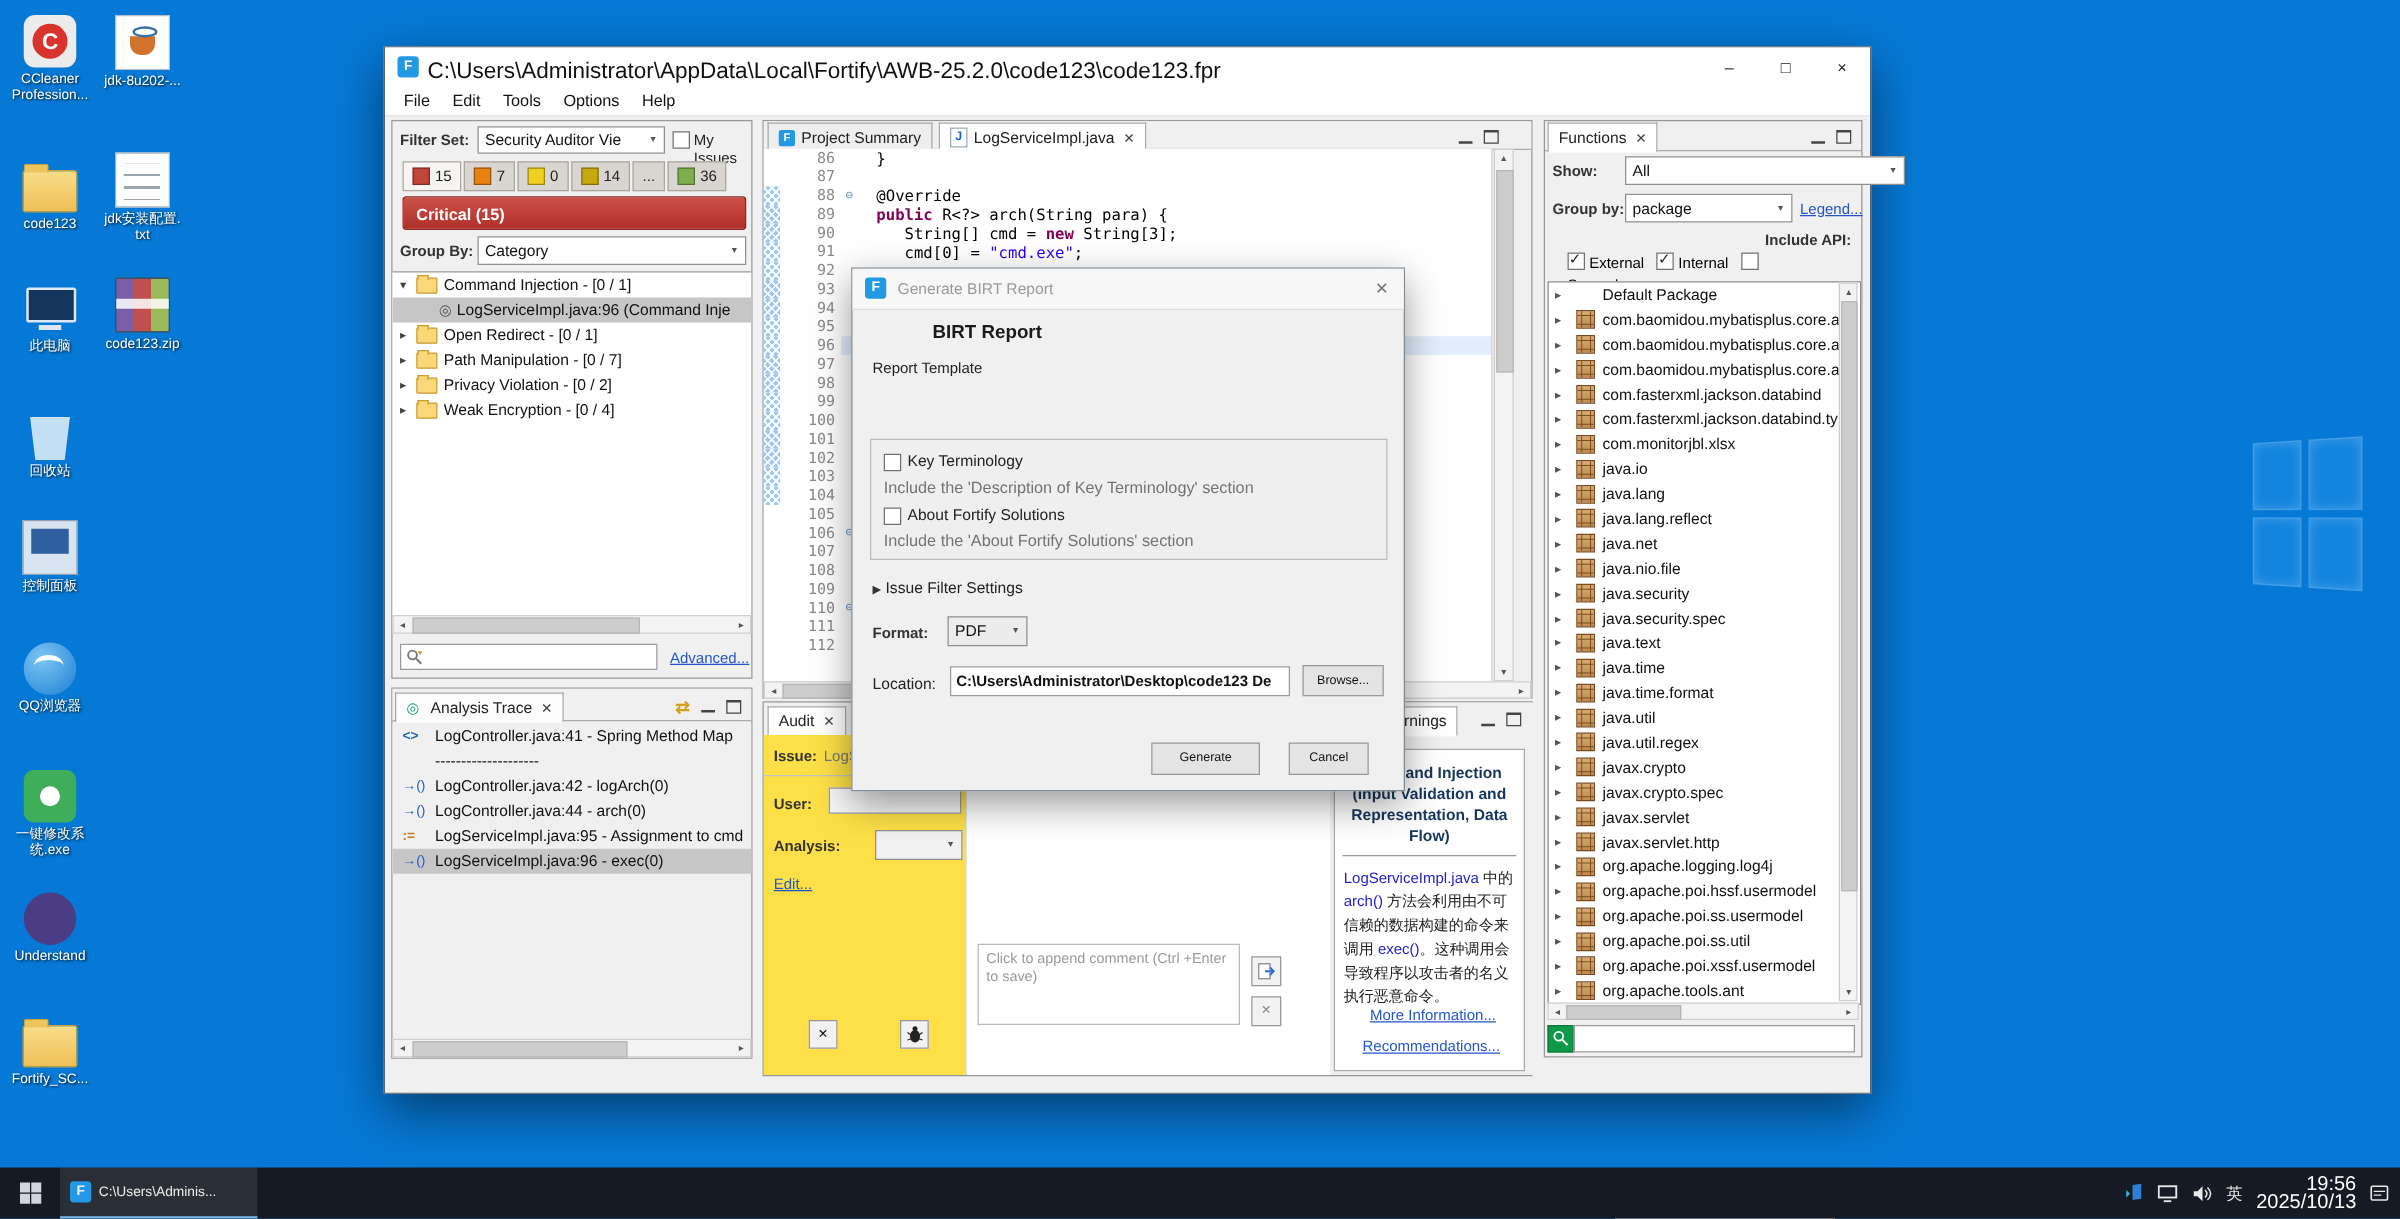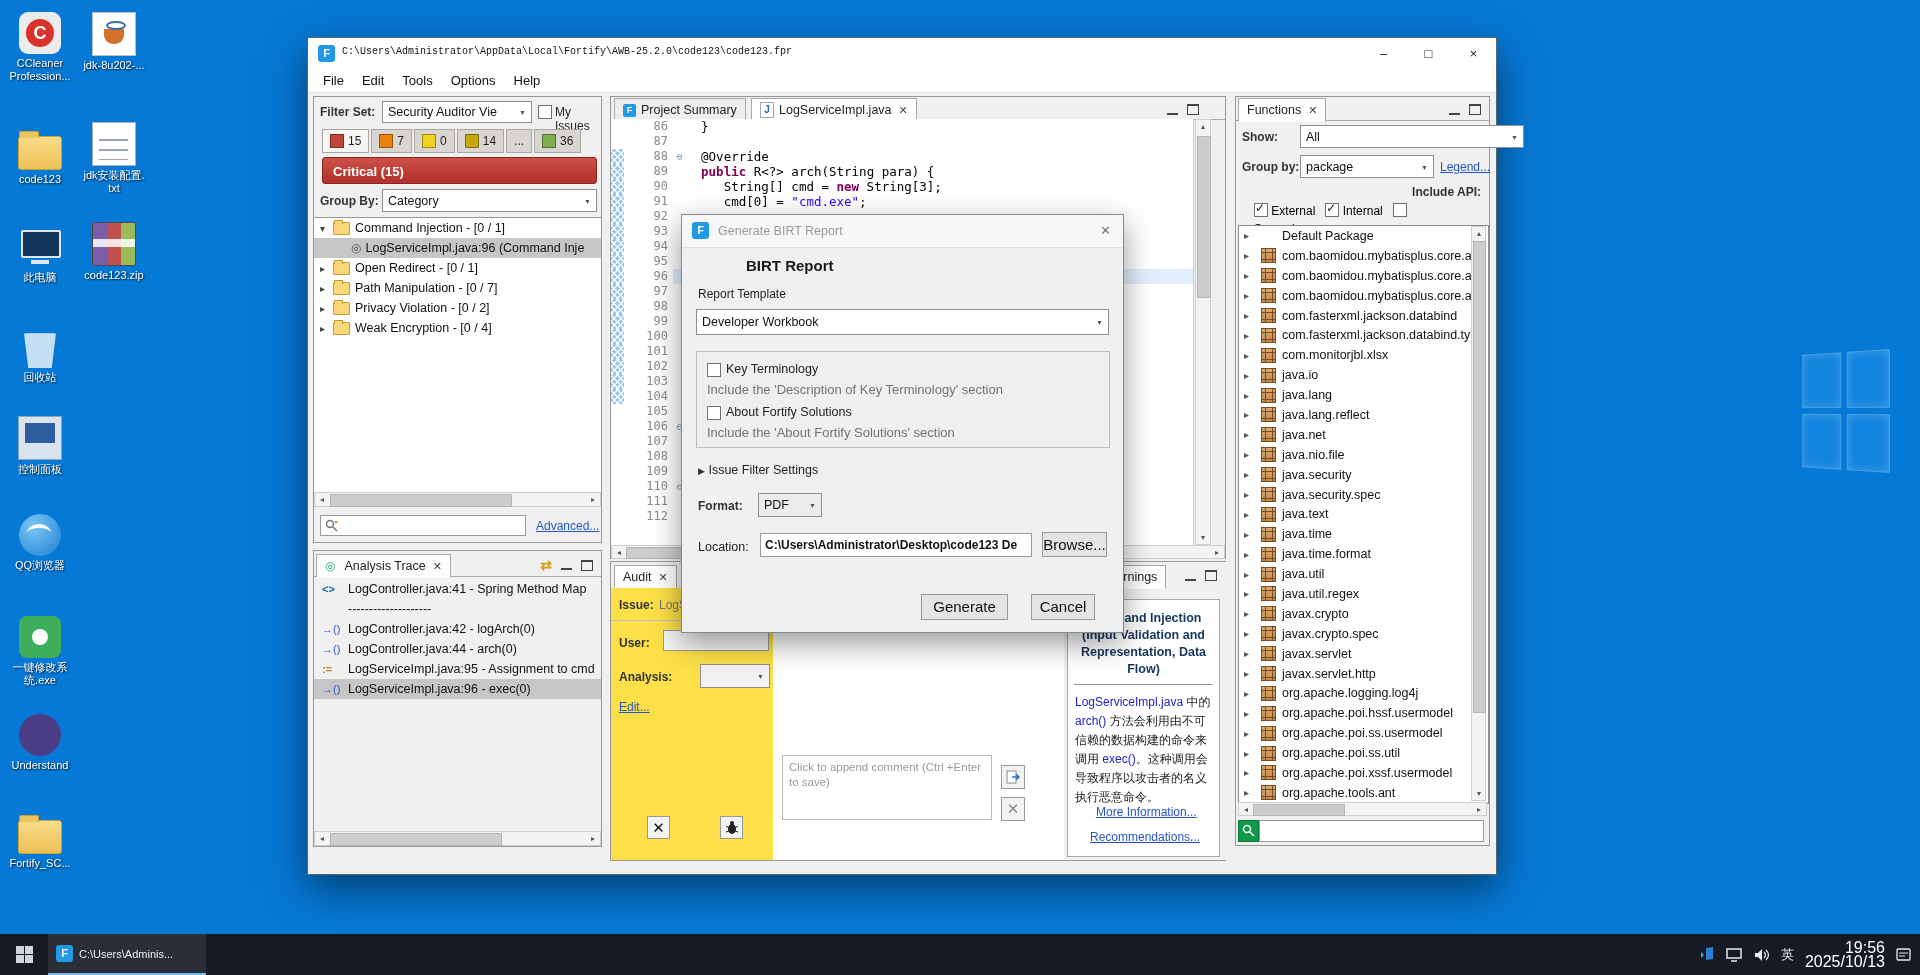--- a/index.html
+++ b/index.html
@@ -32,35 +32,35 @@
   .k-panel::after{content:"";position:absolute;left:6px;top:6px;width:30px;height:20px;background:#2f5f9e;}
   .k-qq{border-radius:50%;background:radial-gradient(circle at 35% 30%,#7cc6f4,#1c7fd4);}
   .k-qq::after{content:"";position:absolute;left:8px;top:10px;width:24px;height:14px;border-radius:50%;border-top:4px solid #fff;}
   .k-exe{background:#3fae5a;border-radius:8px;}
   .k-exe::after{content:"";position:absolute;left:13px;top:13px;width:16px;height:16px;border-radius:50%;background:#fff;}
   .k-understand{border-radius:50%;background:#4b3d85;color:#fff;font-weight:bold;font-size:22px;line-height:42px;text-align:center;}
   
   .appwin{position:absolute;left:307px;top:37px;width:1188px;height:836px;background:#f0f0f0;border:1px solid #58646e;box-shadow:0 14px 40px rgba(0,0,0,.5);}
   .titlebar{position:absolute;left:0;top:0;width:100%;height:31px;background:#fff;}
   .fticon{position:absolute;left:10px;top:7px;width:17px;height:17px;background:#2398e4;border-radius:3px;color:#fff;font-size:11px;font-weight:bold;text-align:center;line-height:17px;}
-  .wtitle{position:absolute;left:34px;top:8px;font-size:10px;color:#111;white-space:nowrap;font-family:Liberation Mono, monospace;}
+  .wtitle{position:absolute;left:34px;top:8px;font-size:18px;color:#111;white-space:nowrap;}
   .wbtn{position:absolute;top:0;width:45px;height:31px;text-align:center;line-height:31px;font-size:13px;color:#222;}
   .menubar{position:absolute;left:0;top:31px;width:100%;height:24px;background:#fff;border-bottom:1px solid #e3e3e3;display:flex;align-items:center;padding-left:6px;box-sizing:border-box;}
   .menuitem{font-size:13px;color:#111;padding:0 9px;}
   .panel{position:absolute;background:#f0f0f0;border:1px solid #989898;box-sizing:border-box;}
   .ptab{position:absolute;display:flex;align-items:center;gap:5px;height:22px;padding:0 8px;background:#fcfcfc;border:1px solid #a8a8a8;border-bottom:1px solid #fcfcfc;font-size:12.5px;color:#222;white-space:nowrap;}
   .tabx{color:#444;font-size:11px;margin-left:2px;}
   .minico{display:inline-block;width:11px;height:8px;border-bottom:2px solid #444;}
   .maxico{display:inline-block;width:10px;height:8px;border:1px solid #444;border-top:2px solid #444;}
   .pbtns{position:absolute;display:flex;gap:9px;align-items:center;}
   .lab{font-size:12px;font-weight:bold;color:#333;position:absolute;white-space:nowrap;}
   .sel{position:absolute;background:#fff;border:1px solid #8f8f8f;font-size:12.5px;color:#111;display:flex;align-items:center;padding:0 5px;box-sizing:border-box;white-space:nowrap;overflow:hidden;}
   .sel::after{content:"▼";font-size:7px;color:#555;position:absolute;right:5px;top:50%;transform:translateY(-50%);}
   .inp{position:absolute;background:#fff;border:1px solid #9a9a9a;font-size:12px;font-family:"Liberation Sans",sans-serif;padding:0 4px;box-sizing:border-box;color:#111;}
-  .btn{position:absolute;background:#e4e4e4;border:1px solid #999;font-size:15px;color:#111;text-align:center;box-sizing:border-box;}
+  .btn{position:absolute;background:#e4e4e4;border:1px solid #999;font-size:10px;color:#111;text-align:center;box-sizing:border-box;}
   .link{color:#2456c9;text-decoration:underline;font-size:12px;position:absolute;white-space:nowrap;}
   .cb{display:inline-block;width:12px;height:12px;background:#fff;border:1px solid #707070;vertical-align:-2px;position:relative;}
   .cb.on::after{content:"✓";position:absolute;left:0px;top:-3px;font-size:12px;color:#222;}
   
   #chips{position:absolute;left:8px;top:32px;height:24px;display:flex;gap:2px;}
   .chip{display:flex;align-items:center;gap:4px;padding:0 7px;background:#d9d6d1;border:1px solid #a9a6a0;font-size:12px;color:#222;}
   .chip.selch{background:#f6f5f3;}
   .chipsq{width:12px;height:12px;border:1px solid rgba(0,0,0,.35);}
   
   .banner{position:absolute;left:8px;top:60px;width:275px;height:27px;background:linear-gradient(#cd5049,#b0302a);border:1px solid #8e241e;border-radius:3px;color:#fff;font-weight:bold;font-size:13px;line-height:27px;padding-left:10px;box-sizing:border-box;}
@@ -857,23 +857,20 @@
   </div>
 
   <div class="dialog">
     <div class="dtitle">
       <span class="fticon" style="top:7px;">F</span>
       <span style="position:absolute;left:36px;top:9px;font-size:12.5px;color:#9a9a9a;">Generate BIRT Report</span>
       <span style="position:absolute;right:12px;top:8px;font-size:13px;color:#777;">✕</span>
     </div>
     <div style="position:absolute;left:16px;top:42px;font-size:15px;font-weight:bold;color:#1a1a1a;margin-left:48px;">BIRT Report</div>
     <div style="position:absolute;left:16px;top:72px;font-size:12px;color:#222;">Report Template</div>
-    <div class="sel" style="left:14px;top:94px;width:413px;height:26px;">
-        <span>Developer Workbook</span>
-      </div>
     <div class="groupbox">
       <span class="cb" style="position:absolute;left:10px;top:11px;"></span>
       <span class="glab" style="left:29px;top:10px;">Key Terminology</span>
       <span class="gdesc" style="left:10px;top:30px;">Include the 'Description of Key Terminology' section</span>
       <span class="cb" style="position:absolute;left:10px;top:54px;"></span>
       <span class="glab" style="left:29px;top:53px;">About Fortify Solutions</span>
       <span class="gdesc" style="left:10px;top:73px;">Include the 'About Fortify Solutions' section</span>
     </div>
     <div style="position:absolute;left:16px;top:248px;font-size:12.5px;color:#222;"><span style="font-size:9px;color:#333;">▶</span>&nbsp;<span>Issue Filter Settings</span></div>
     <span class="lab" style="left:16px;top:284px;">Format:</span>

